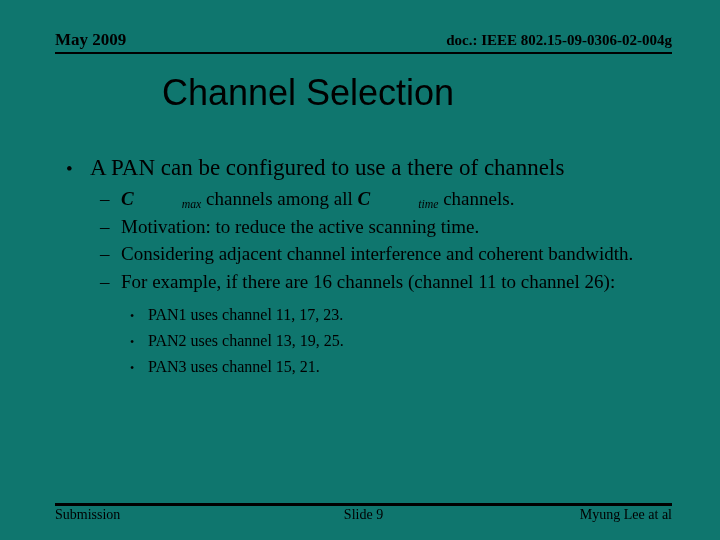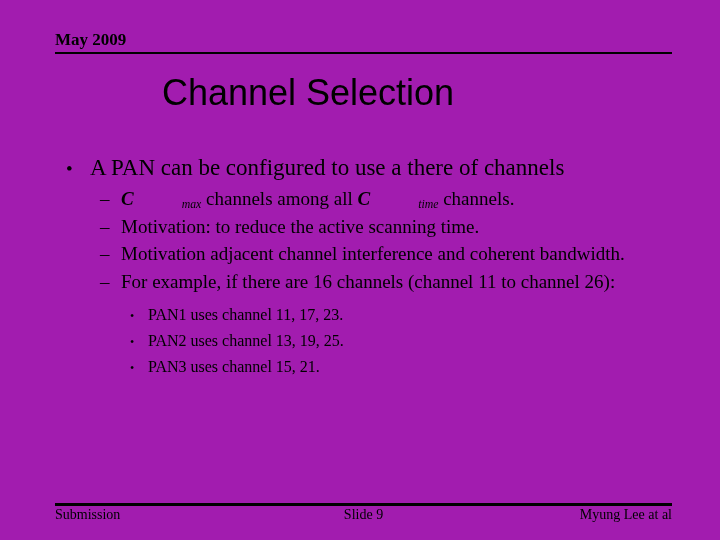--- a/index.html
+++ b/index.html
@@ -1,20 +1,20 @@
 <!DOCTYPE html>
 <html><head>
 <meta charset="utf-8">
 <style>
   * { margin: 0; padding: 0; box-sizing: border-box; }
   html, body { width: 720px; height: 540px; background: #ffffff; }
   .slide {
     position: relative;
     width: 720px; height: 540px;
-    background: #a21caf;
+    background: #0f766e;
     color: #000000;
     font-family: "Liberation Serif", serif;
     overflow: hidden;
   }
   
   .header {
     position: absolute;
     left: 55px; top: 30px; width: 617px;
     display: flex; justify-content: space-between; align-items: baseline;
     font-weight: bold;
@@ -67,20 +67,21 @@
   .footer-center { position: absolute; left: 0; top: 0; width: 100%; text-align: center; }
   .footer-right  { position: absolute; right: 0; top: 0; margin-left: 11px; }
 </style>
 </head>
 <body>
 
 <div class="slide">
 
   <div class="header">
     <span class="header-date">May 2009</span>
+    <span class="header-doc">doc.: IEEE 802.15-09-0306-02-004g</span>
   </div>
 
   <div class="title">Channel Selection</div>
 
   <div class="row l1" style="top:155px">
     <span class="marker">•</span>
     <span>A PAN can be configured to use a there of channels</span>
   </div>
 
   <div class="row l2" style="top:188px">
@@ -88,21 +89,21 @@
     <span><span class="cvar">C</span><span class="subvar">max</span><span> channels among all </span><span class="cvar">C</span><span class="subvar">time</span><span> channels.</span></span>
   </div>
 
   <div class="row l2" style="top:216px">
     <span class="marker">–</span>
     <span>Motivation: to reduce the active scanning time.</span>
   </div>
 
   <div class="row l2" style="top:243px">
     <span class="marker">–</span>
-    <span>Motivation adjacent channel interference and coherent bandwidth.</span>
+    <span>Considering adjacent channel interference and coherent bandwidth.</span>
   </div>
 
   <div class="row l2" style="top:271px">
     <span class="marker">–</span>
     <span>For example, if there are 16 channels (channel 11 to channel 26):</span>
   </div>
 
   <div class="row l3" style="top:306px">
     <span class="marker">•</span>
     <span>PAN1 uses channel 11, 17, 23.</span>

